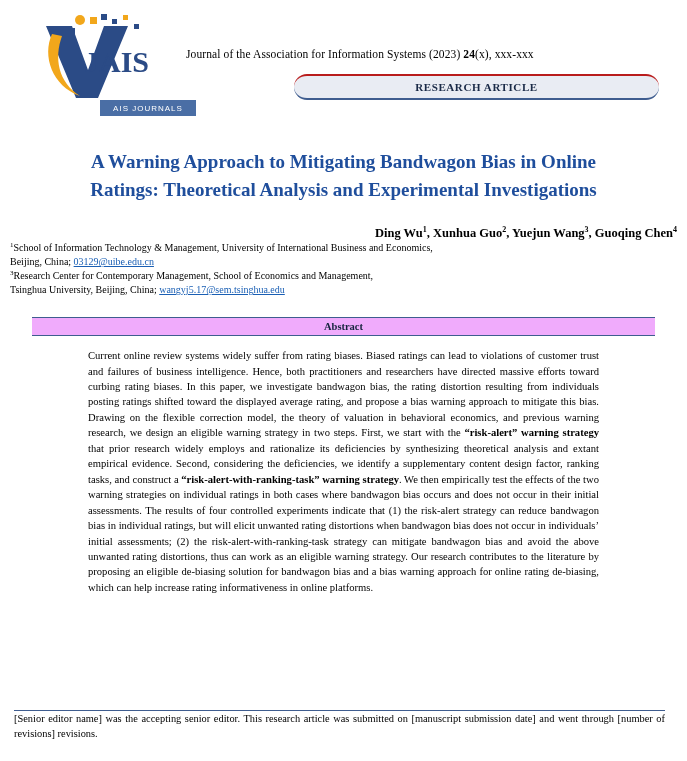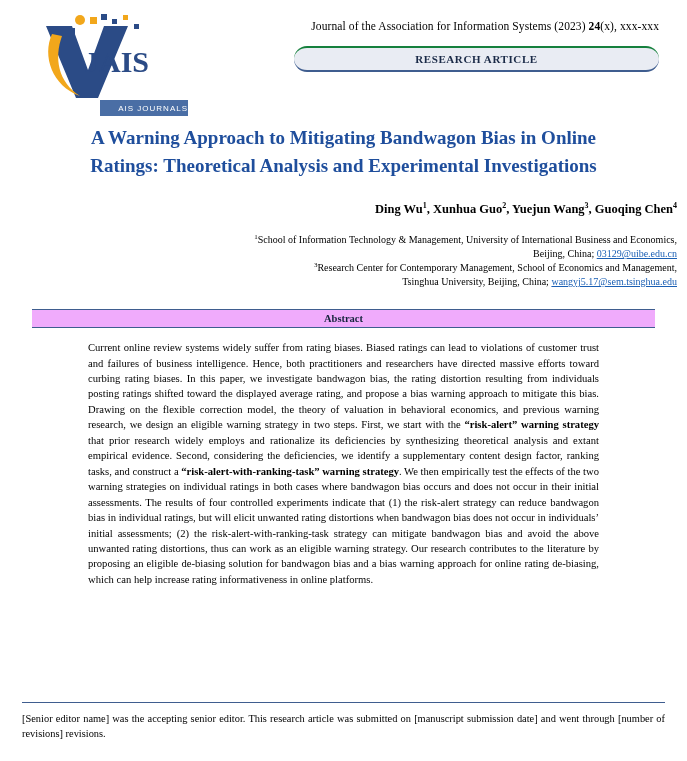--- a/index.html
+++ b/index.html
@@ -44,72 +44,73 @@
   }
   .logo svg { display:block; }
   .header-right {
     flex: 1 1 auto;
     padding-top: 8px;
     padding-left: 8px;
   }
   .journal-line {
     font-family: "Liberation Serif", serif;
     font-size: 11.5px;
-    text-align: right;
+    text-align: left;
     color: #000;
     letter-spacing: 0.1px;
+    margin-top: 28px;
   }
   .journal-line .vol { font-weight: bold; }
   .doi-line {
     font-size: 11.5px;
     text-align: center;
     margin-top: 3px;
   }
   .doi-line .doi-label { font-weight: bold; }
   .ra-bar {
     margin-top: 14px;
     margin-left: 108px;
     background: #e9ecf3;
-    border-top: 2px solid #15803d;
+    border-top: 2px solid #b91c1c;
     border-bottom: 2px solid #3f5d8f;
     height: 22px;
     display: flex;
     align-items: center;
     justify-content: center;
     border-radius: 13px;
   }
   .ra-bar span {
     font-family: "Liberation Serif", serif;
     font-weight: bold;
     font-size: 11px;
     letter-spacing: 0.6px;
     color: #1a2a47;
   }
 
   
   .ribbon {
     position: absolute;
     left: 100px;
     top: 100px;
-    width: 88px;
+    width: 96px;
     height: 16px;
     background: #4a6ea5;
     color: #ffffff;
     font-family: "Liberation Sans", sans-serif;
     font-size: 8px;
     letter-spacing: 1px;
     display: flex;
     align-items: center;
-    justify-content: flex-end;
+    justify-content: center;
     overflow: hidden;
   }
 
   
   .title-block {
-    margin-top: 20px;
+    margin-top: 44px;
     padding: 0 70px;
     text-align: center;
   }
   .title {
     color: #1f4e9c;
     font-family: "Liberation Serif", serif;
     font-weight: bold;
     font-size: 19px;
     line-height: 1.45;
   }
@@ -117,22 +118,22 @@
   
   .authors {
     margin-top: 22px;
     text-align: right;
     font-size: 12.5px;
     font-weight: bold;
   }
   .authors sup { font-weight: bold; font-size: 8px; }
 
   .affils {
-    margin-top: 16px;
-    text-align: right;
+    margin-top: 0;
+    text-align: left;
     font-size: 10px;
     line-height: 1.38;
   }
   .affils sup { font-size: 7px; }
   .affils a, .email {
     color: #1a5fb4;
     text-decoration: underline;
   }
 
   
@@ -162,25 +163,24 @@
     margin: 18px 78px 0 78px;
     font-size: 10.6px;
     line-height: 1.46;
     text-align: justify;
   }
   .keywords b { font-weight: bold; }
 
   
   .footer-note {
     position: absolute;
-    left: 22px;
+    left: 14px;
     right: 22px;
     bottom: 20px;
     border-top: 1.5px solid #3f5d8f;
-    padding-top: 8px;
     font-size: 10.4px;
     line-height: 1.45;
     text-align: justify;
   }
 </style>
 </head>
 <body>
 
 <div class="page">
 

